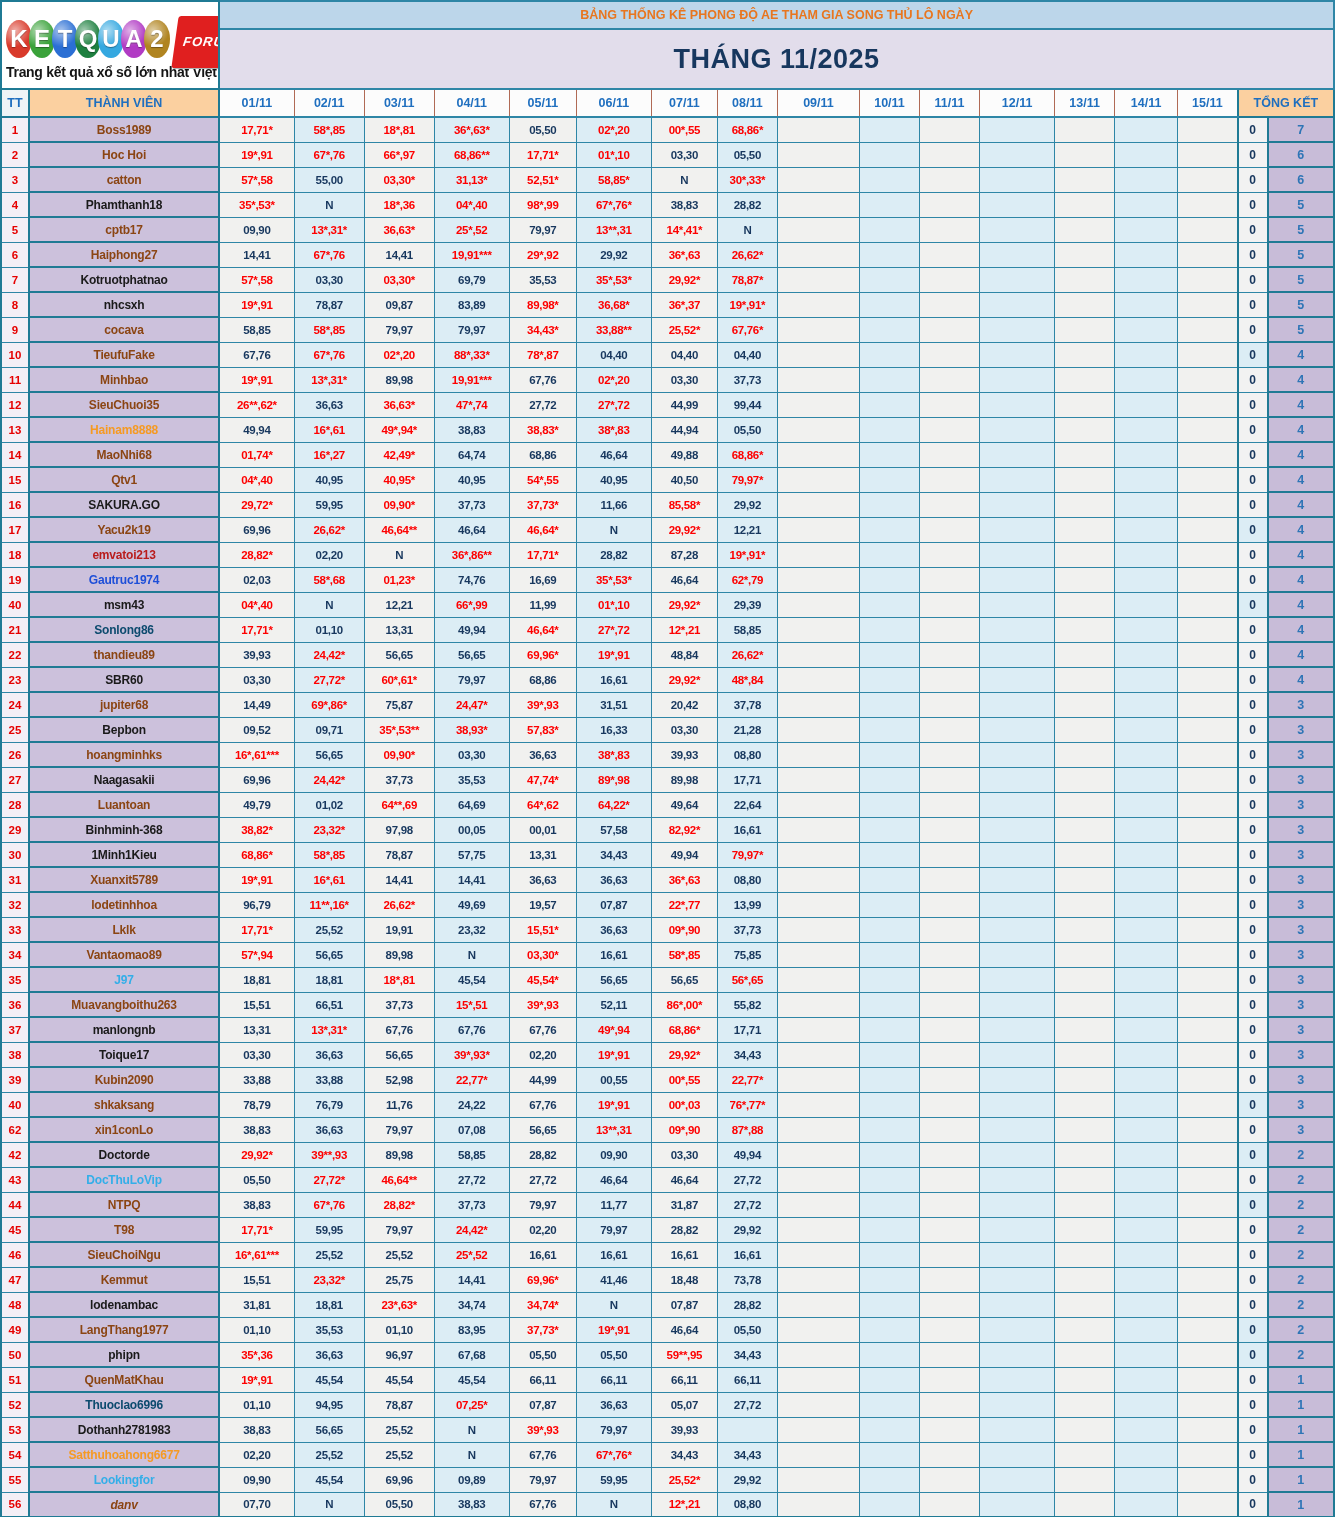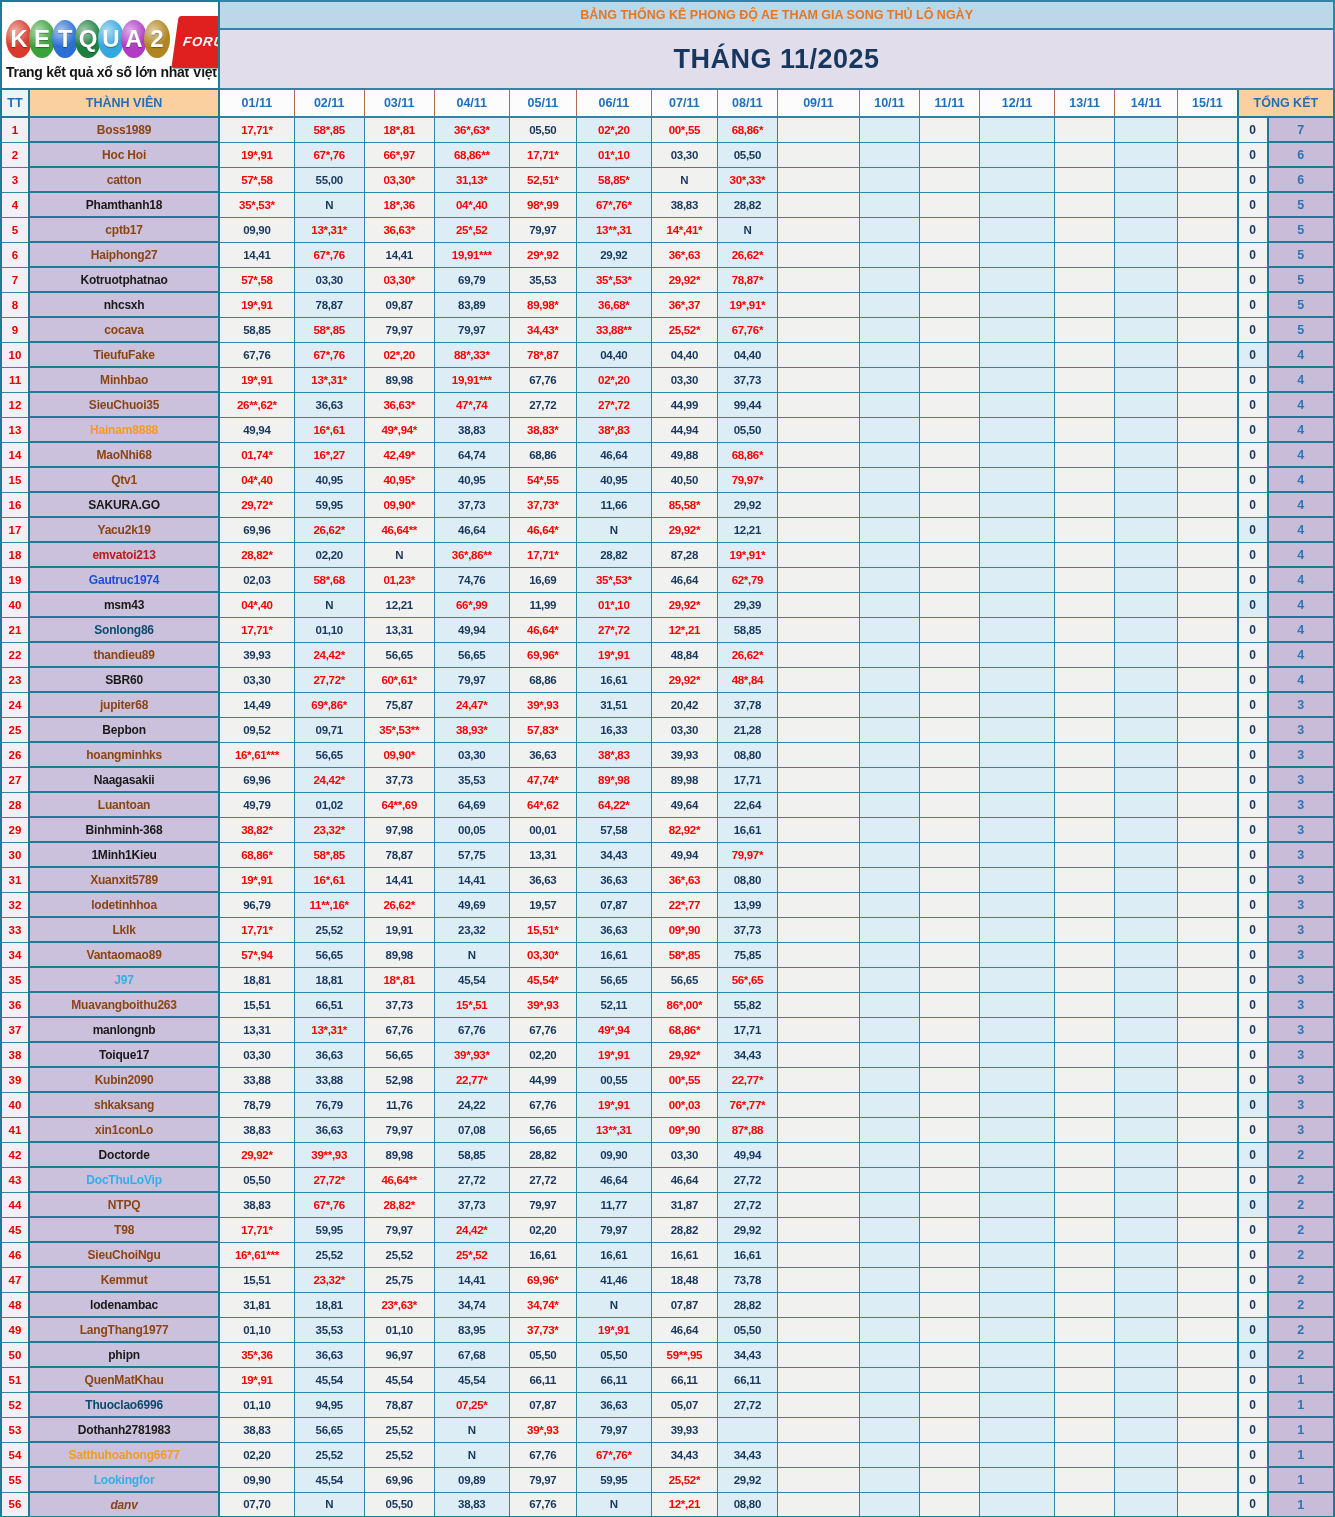--- a/index.html
+++ b/index.html
@@ -951,21 +951,21 @@
         <td class="cell c-even miss"></td>
         <td class="cell c-odd miss"></td>
         <td class="cell c-even miss"></td>
         <td class="cell c-odd miss"></td>
         <td class="cell c-even miss"></td>
         <td class="cell c-odd miss"></td>
         <td class="zero zhl">0</td>
         <td class="total">3</td>
       </tr>
       <tr class="drow">
-        <td class="tt">41</td>
+        <td class="tt">62</td>
         <td class="name" style="color:#8b4513">xin1conLo</td>
         <td class="cell c-odd miss">38,83</td>
         <td class="cell c-even miss">36,63</td>
         <td class="cell c-odd miss">79,97</td>
         <td class="cell c-even miss">07,08</td>
         <td class="cell c-odd miss">56,65</td>
         <td class="cell c-even hit">13**,31</td>
         <td class="cell c-odd hit">09*,90</td>
         <td class="cell c-even hit">87*,88</td>
         <td class="cell c-odd miss"></td>

